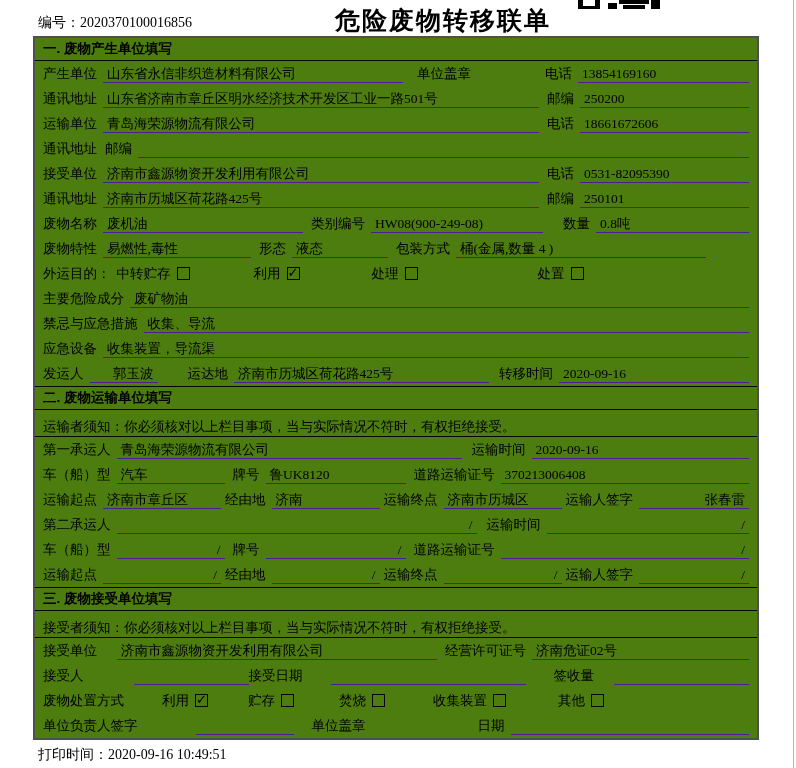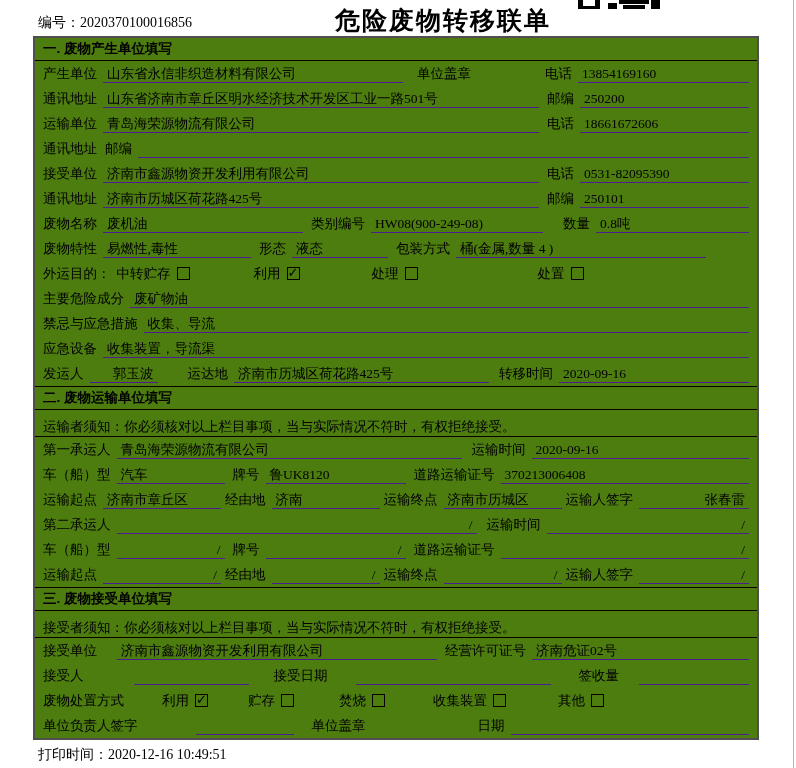--- a/index.html
+++ b/index.html
@@ -219,21 +219,21 @@
     <div class="row">
       <span class="lbl">接受单位</span>
       <span class="u" style="width:320px;margin-left:20px">济南市鑫源物资开发利用有限公司</span>
       <span class="lbl" style="margin-left:8px">经营许可证号</span>
       <span class="u fill">济南危证02号</span>
     </div>
 
     <div class="row">
       <span class="lbl">接受人</span>
       <span class="u" style="width:115px;margin-left:50px"></span>
-      <span class="lbl" style="margin-left:25px">接受日期</span>
+      <span class="lbl" style="">接受日期</span>
       <span class="u" style="width:195px;margin-left:28px"></span>
       <span class="lbl" style="margin-left:28px">签收量</span>
       <span class="u fill" style="margin-left:20px"></span>
     </div>
 
     <div class="row">
       <span class="lbl">废物处置方式</span>
       <span class="lbl" style="margin-left:38px">利用</span>
       <span class="cb checked"></span>
       <span class="lbl" style="margin-left:40px">贮存</span>
@@ -249,17 +249,17 @@
     <div class="row">
       <span class="lbl">单位负责人签字</span>
       <span class="u" style="width:98px;margin-left:58px"></span>
       <span class="lbl" style="margin-left:18px">单位盖章</span>
       <span class="lbl" style="margin-left:112px">日期</span>
       <span class="u fill"></span>
     </div>
 
   </div>
 
-  <div class="ftr"><span>打印时间：</span><span>2020-12-16 10:49:51</span></div>
+  <div class="ftr"><span>打印时间：</span><span>2020-09-16 10:49:51</span></div>
 
 </div>
 
 <div class="edge"></div>
 
 </body></html>

